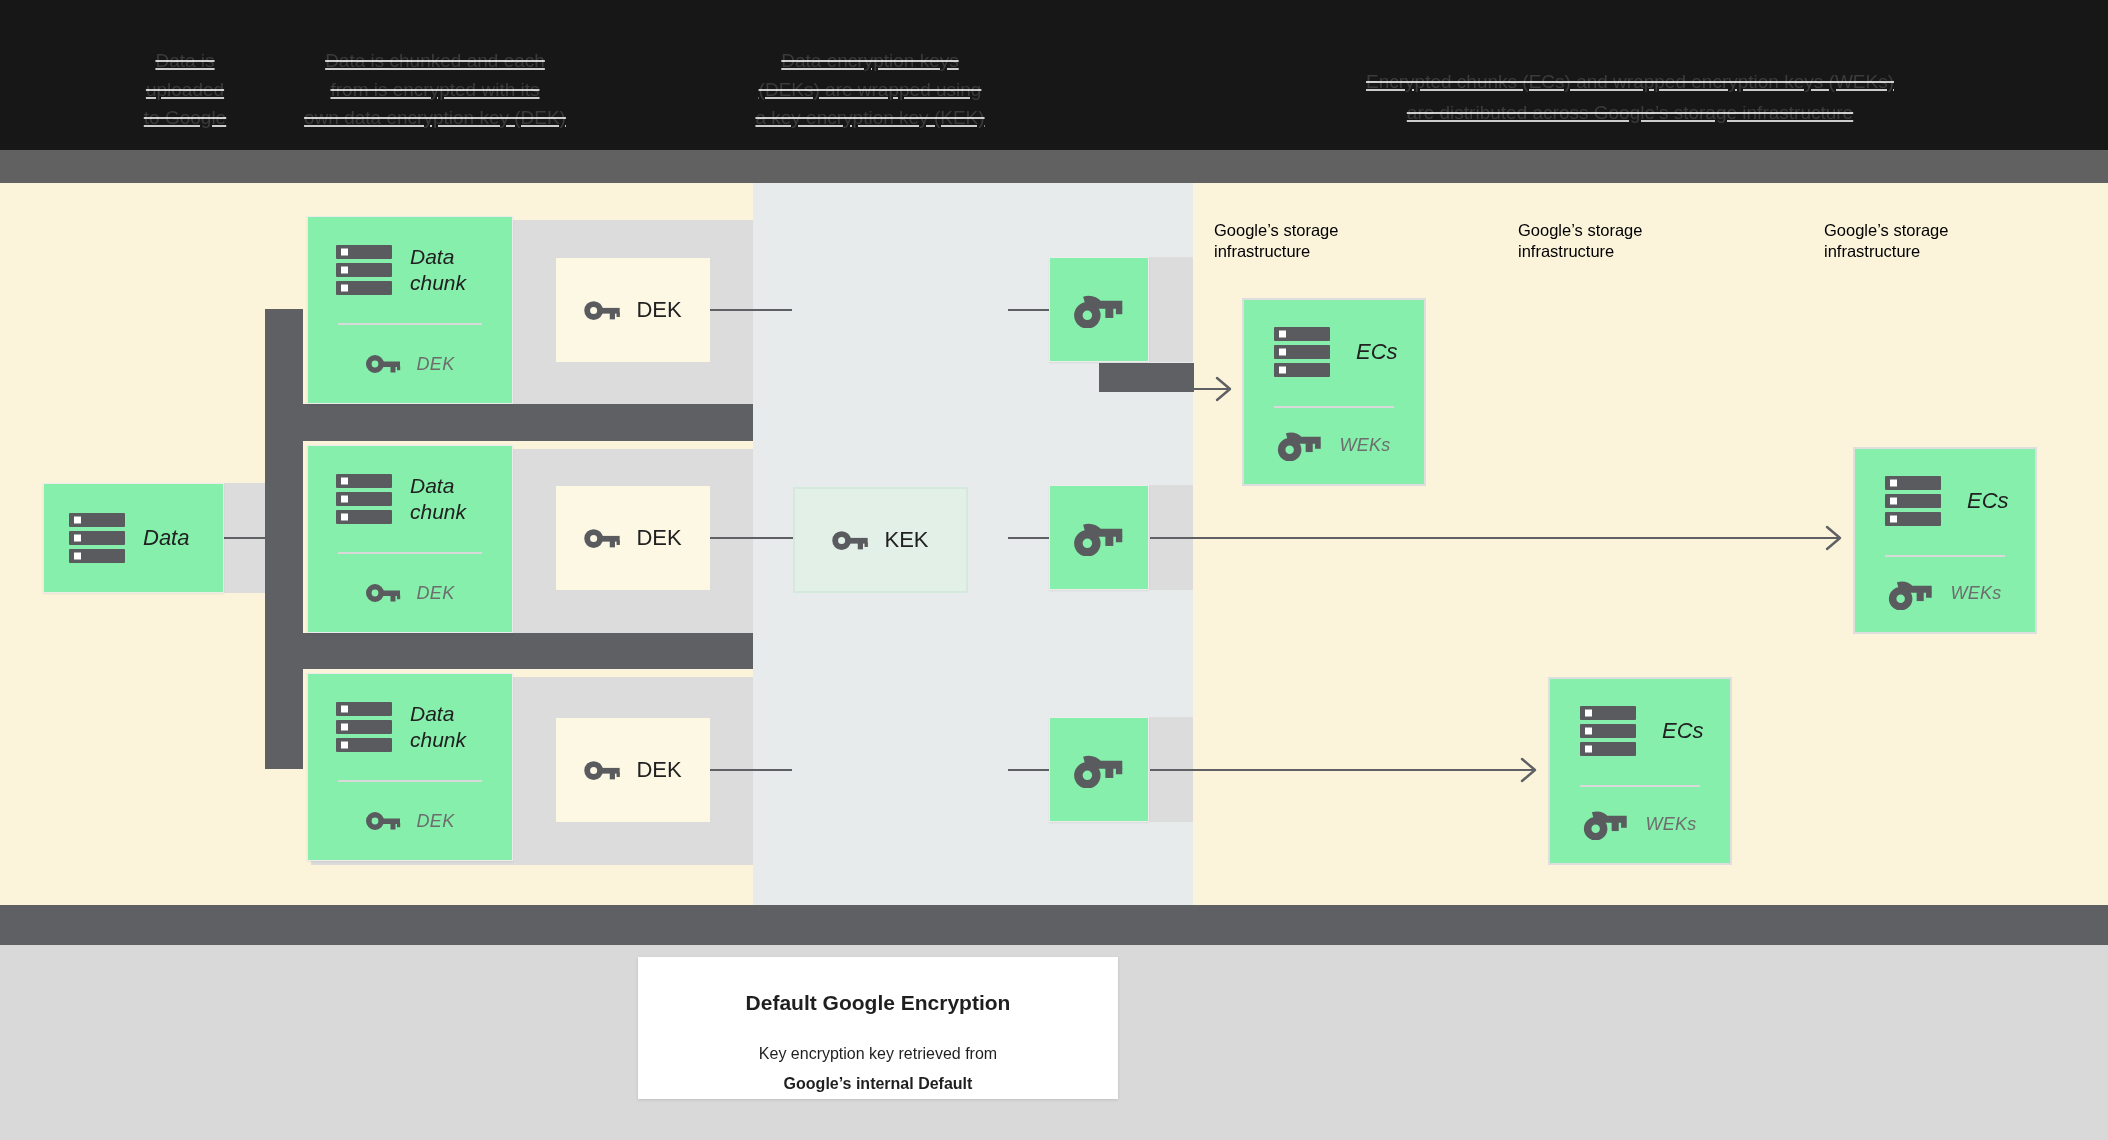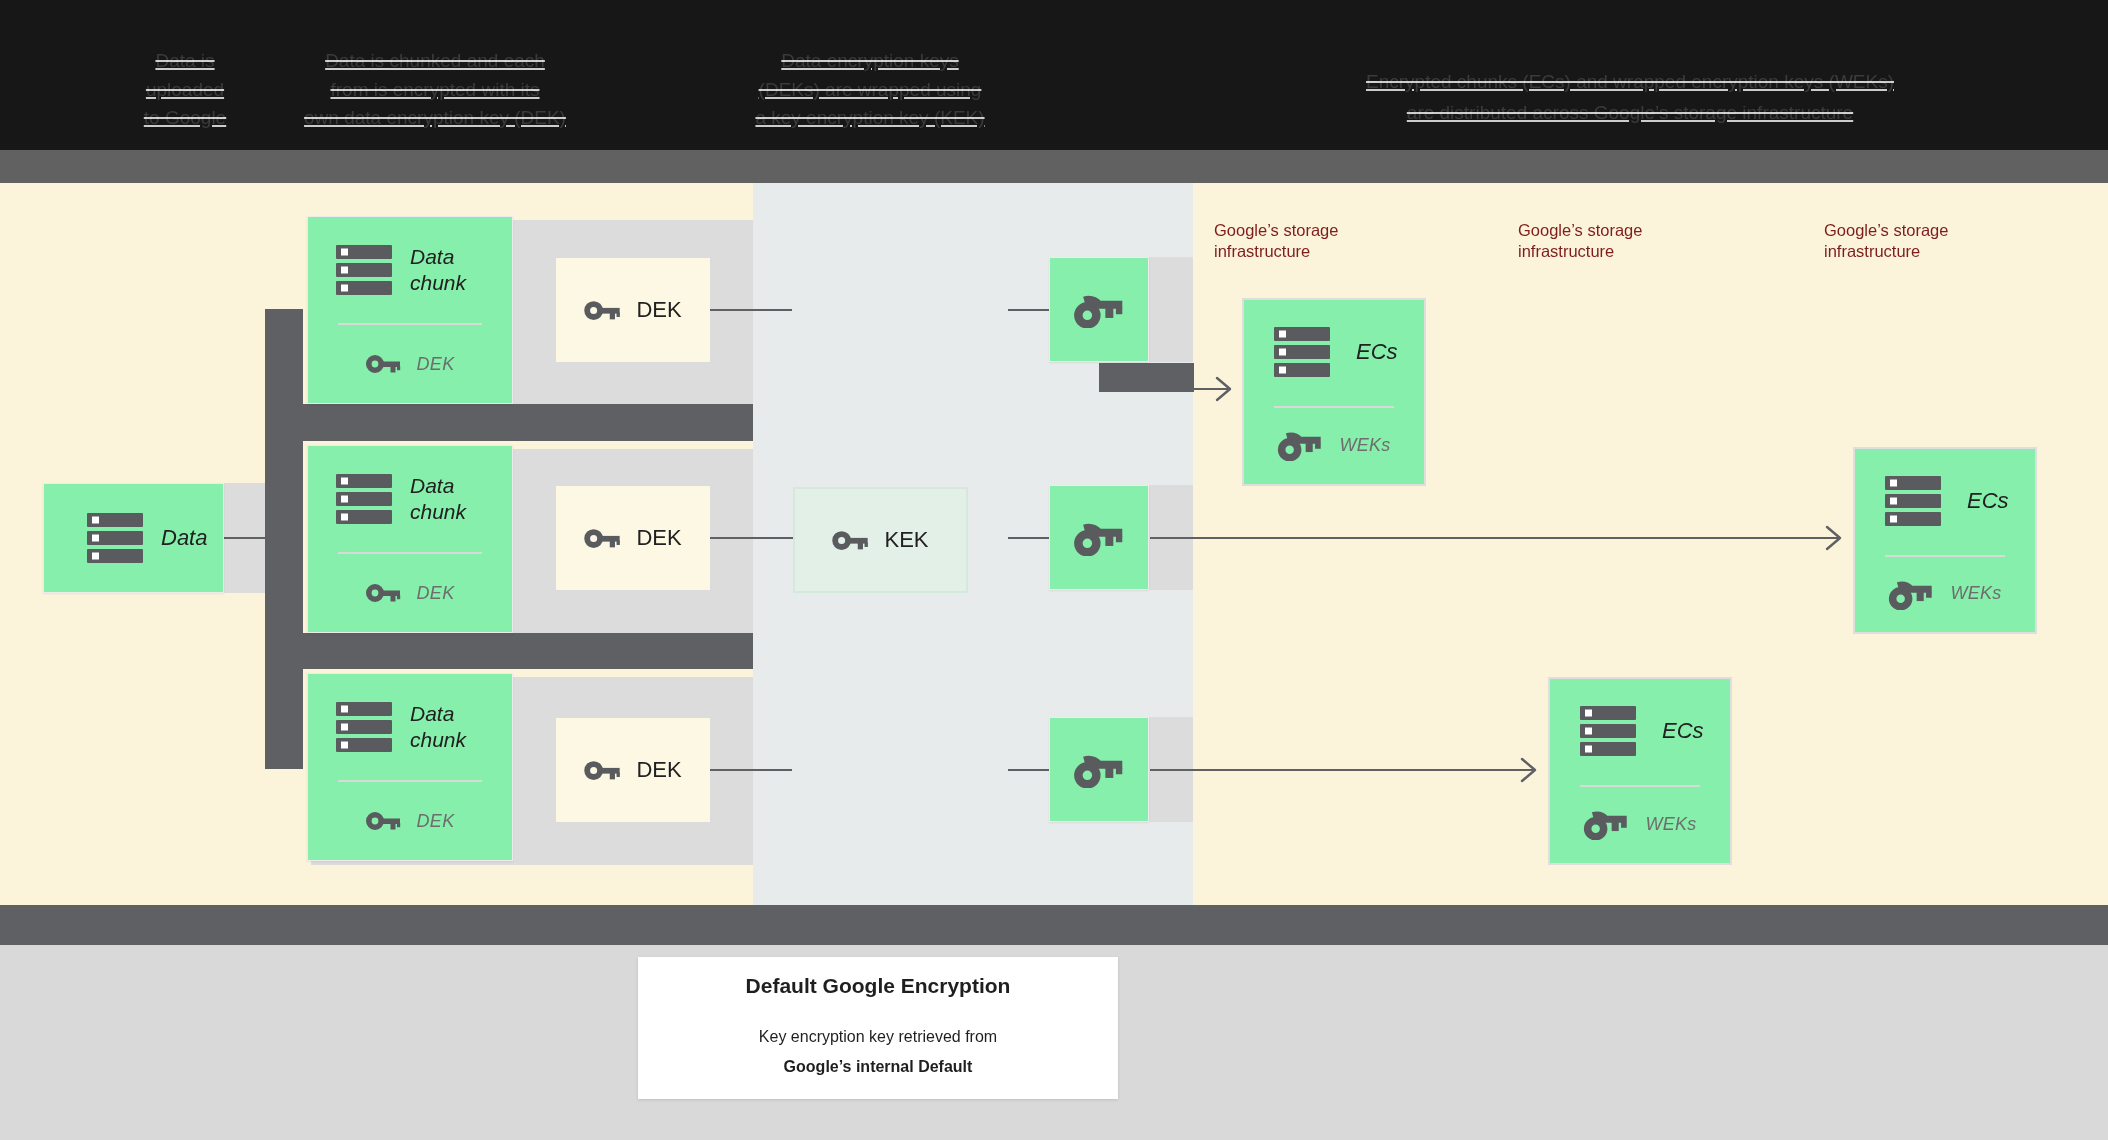--- a/index.html
+++ b/index.html
@@ -31,37 +31,37 @@
   .card{background:#86efac;border:1px solid #ececec;box-sizing:border-box;
         box-shadow:0 1px 2px rgba(0,0,0,0.07);font-style:italic;}
   .ec-card{border:2px solid #dedede;box-shadow:none;margin-left:8px;}
   .dek-card{background:#fdf8e4;border:none;box-shadow:none;display:flex;align-items:center;justify-content:center;gap:14px;}
   .kek-card{background:#e3f0e8;border:2px solid #d5e8dc;box-sizing:border-box;display:flex;align-items:center;justify-content:center;gap:14px;}
   .keybox{display:flex;align-items:center;justify-content:center;}
 
   .biglabel{font-size:22px;color:#212121;}
   .graylabel{font-size:18px;color:#6d6d6d;letter-spacing:.3px;}
 
-  .datacard{display:flex;align-items:center;padding-left:43px;gap:18px;}
+  .datacard{display:flex;align-items:center;padding-left:25px;gap:18px;}
 
   .chunk-top{position:absolute;left:0;top:0;right:0;height:106px;display:flex;align-items:center;padding-left:28px;gap:18px;box-sizing:border-box;}
   .chunk-title{font-size:21px;line-height:26px;color:#212121;width:78px;}
   .divider{position:absolute;left:30px;right:30px;top:106px;height:2px;background:#d9d9d9;}
   .chunk-bottom{position:absolute;left:0;top:108px;right:0;bottom:0;display:flex;align-items:center;justify-content:center;gap:15px;}
 
   .ec-top{position:absolute;left:0;top:0;right:0;height:104px;display:flex;align-items:center;padding-left:30px;gap:26px;box-sizing:border-box;}
   .ec-bottom{position:absolute;left:0;top:106px;right:0;bottom:0;display:flex;align-items:center;justify-content:center;gap:16px;}
 
-  .storage{position:absolute;width:230px;font-size:16.5px;line-height:21px;color:#7f1d1d;}
+  .storage{position:absolute;width:230px;font-size:16.5px;line-height:21px;color:#000000;}
 
   
   .footerbar{left:0;top:905px;width:2108px;height:40px;background:#5e6063;}
   .bottombg{left:0;top:945px;width:2108px;height:195px;background:#d9d9d9;}
   .caption-card{left:638px;top:957px;width:480px;height:142px;background:#fff;
-     box-shadow:0 1px 3px rgba(0,0,0,0.12);text-align:center;box-sizing:border-box;padding-top:17px;}
+     box-shadow:0 1px 3px rgba(0,0,0,0.12);text-align:center;box-sizing:border-box;padding-top:34px;}
   .cap-title{font-size:21px;font-weight:bold;color:#1f1f1f;}
   .cap-body{margin-top:24px;font-size:16px;line-height:30px;color:#1f1f1f;}
   .bold{font-weight:bold;}
 
   svg.connectors{position:absolute;left:0;top:0;pointer-events:none;}
   .icon{flex:0 0 auto;display:block;}
 </style>
 </head>
 <body>
 

